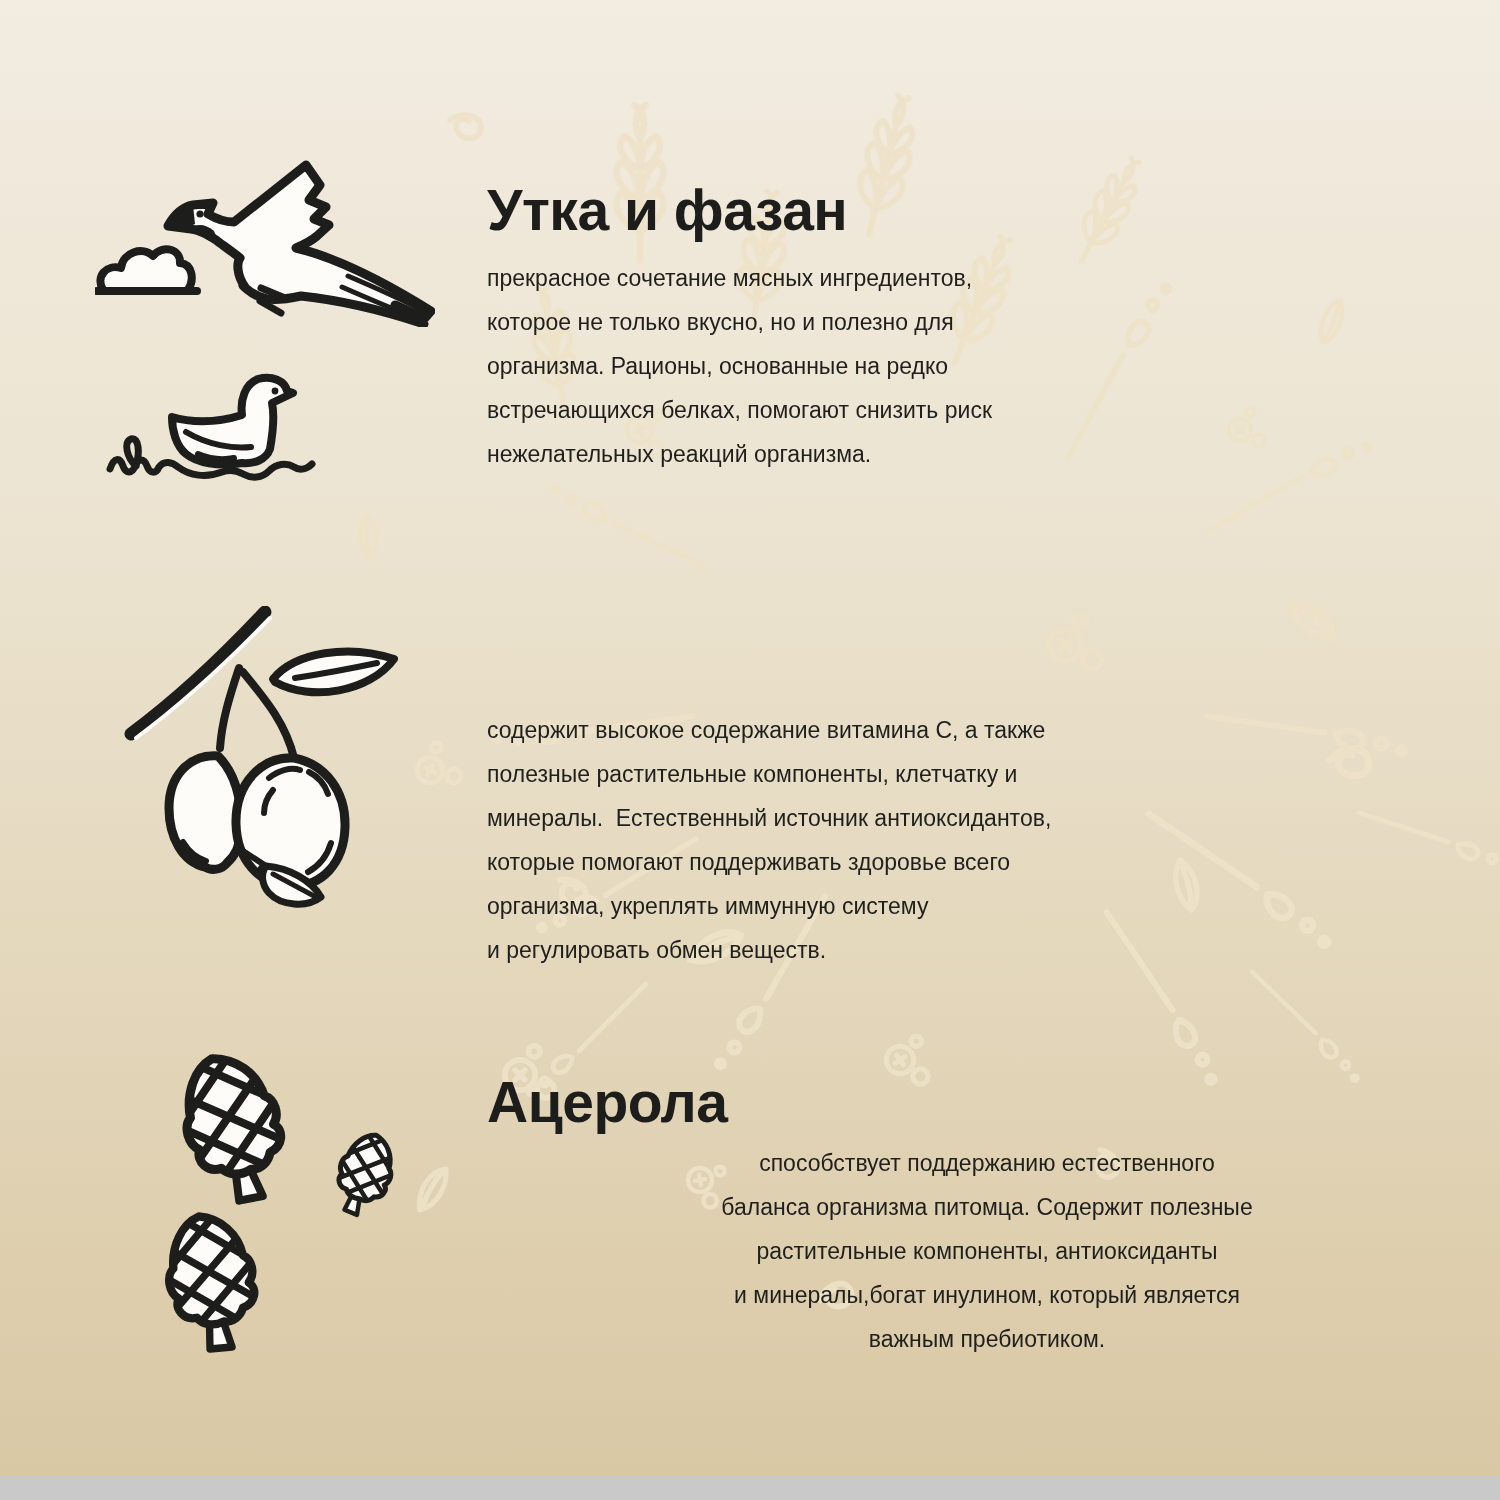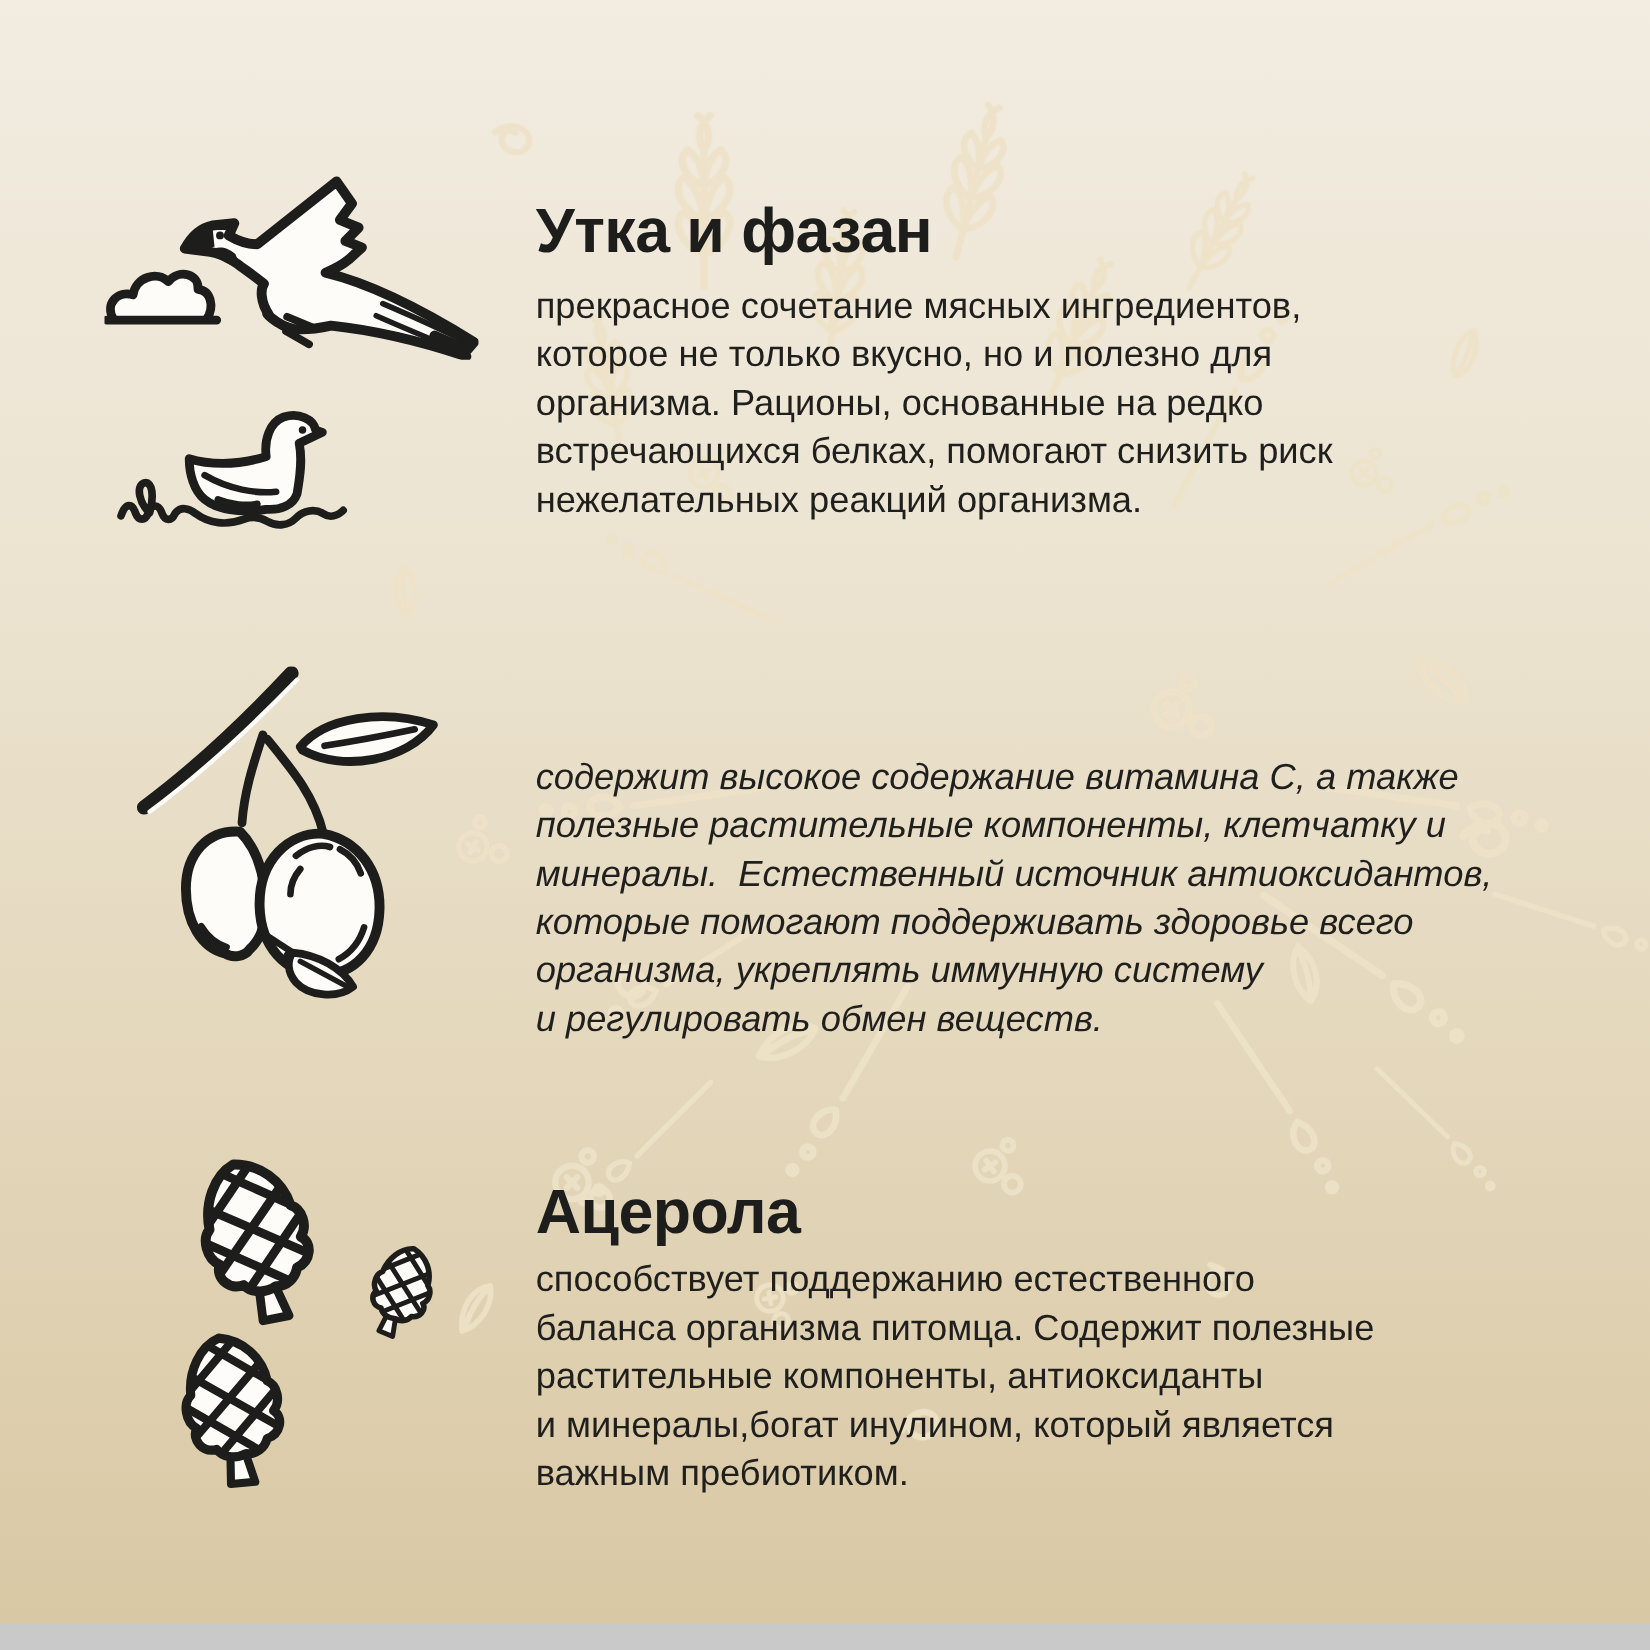--- a/index.html
+++ b/index.html
@@ -12,26 +12,26 @@
   }
   .watermark{position:absolute;left:0;top:0;}
   .illus{position:absolute;}
   .sec-title{
     position:absolute;left:487px;
     font-size:57px;font-weight:700;line-height:57px;
     letter-spacing:-0.5px;color:#1d1d1b;white-space:nowrap;
   }
   .sec-body{
     position:absolute;left:487px;width:1000px;
-    font-size:33px;font-weight:400;line-height:44px;
+    font-size:23px;font-weight:400;line-height:44px;
     color:#1f1f1d;white-space:pre-wrap;
   }
   #s1-title{top:182px;}  #s1-body{top:256px;}
-  #s2-title{top:604px;}  #s2-body{top:684px;font-style:italic;}
-  #s3-title{top:1074px;} #s3-body{top:1141px;}
+  #s2-title{top:604px;}  #s2-body{top:708px;}
+  #s3-title{top:1074px;} #s3-body{top:1141px;text-align:center;}
   #illus-pheasant{left:95px;top:152px;}
   #illus-duck{left:106px;top:370px;}
   #illus-acerola{left:123px;top:606px;}
   #illus-artichoke{left:138px;top:1042px;}
 </style>
 </head>
 <body>
 
 <div class="canvas">
 

